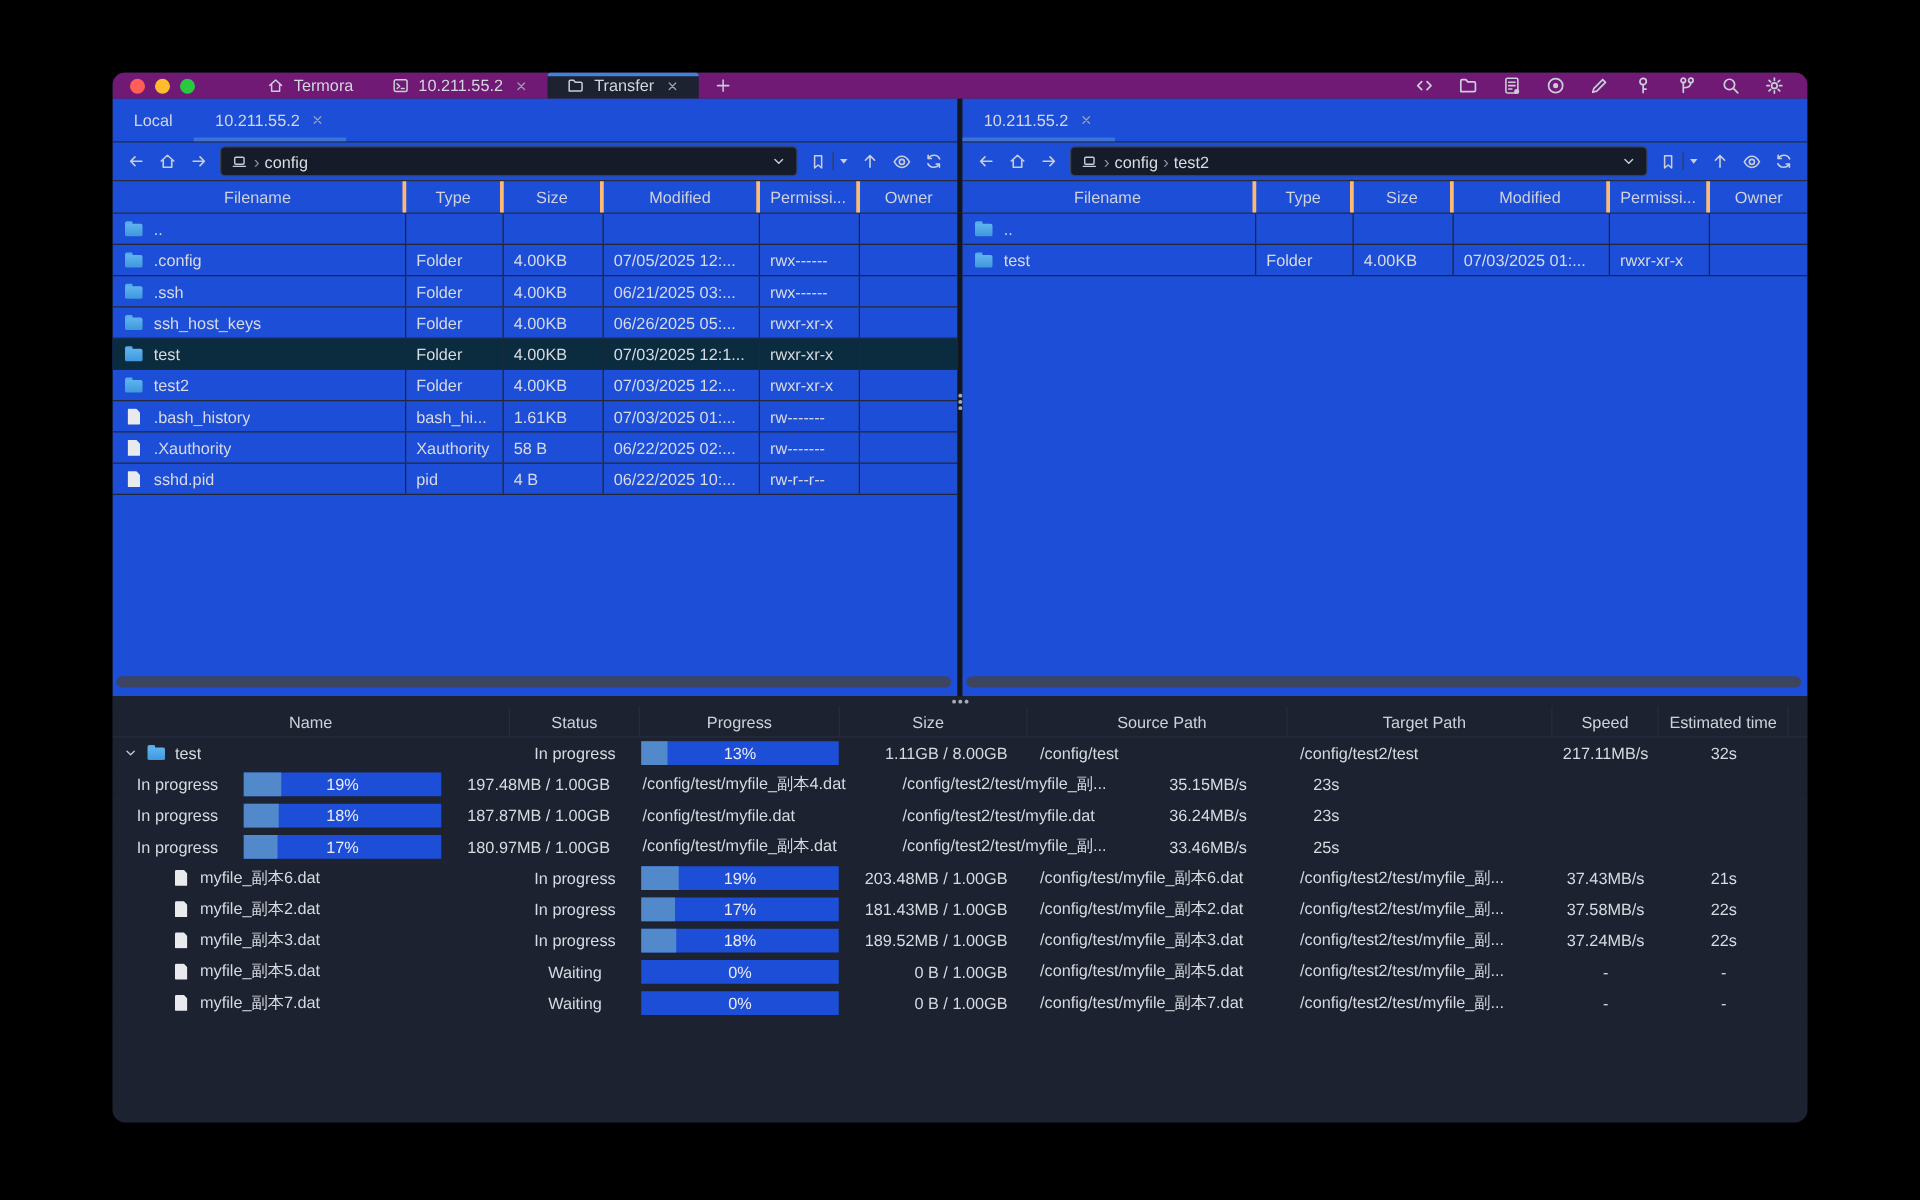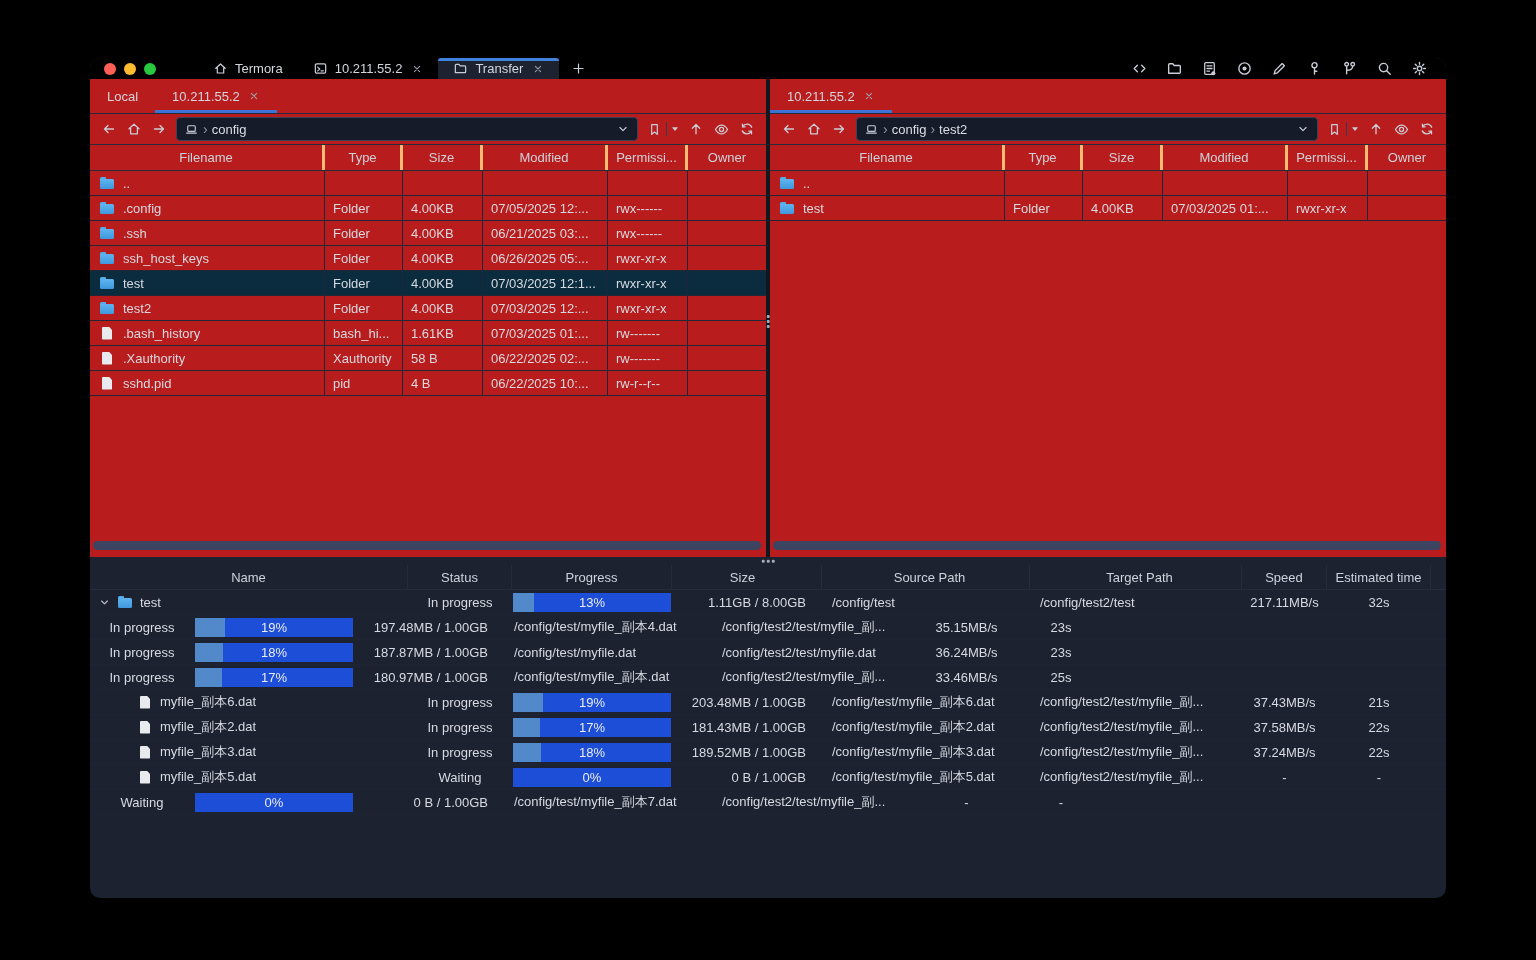--- a/index.html
+++ b/index.html
@@ -2,39 +2,39 @@
 <html><head>
 <meta charset="utf-8">
 <style>
   *{margin:0;padding:0;box-sizing:border-box}
   html,body{width:1536px;height:960px;background:#000;font-family:"Liberation Sans",sans-serif;overflow:hidden}
   .window{position:absolute;left:90px;top:58px;width:1356px;height:840px;background:#1d2231;border-radius:10px;overflow:hidden;color:#d7dae1;font-size:13px;box-shadow:0 25px 70px rgba(0,0,0,.7)}
   svg{display:block}
   .ic{color:#c9cdd7}
 
   
-  .titlebar{height:21px;background:#000000;display:flex;align-items:stretch}
+  .titlebar{height:21px;background:#701a75;display:flex;align-items:stretch}
   .traffic{display:flex;gap:8px;align-items:center;padding:0 16px 0 14px}
   .light{width:12px;height:12px;border-radius:50%}
   .tb-tabs{display:flex;align-items:stretch;margin-left:26px}
   .tb-tab{display:flex;align-items:center;gap:7px;padding:0 15px;position:relative;color:#d3d6de;cursor:default}
   .tb-tab.active{background:#1d2231;border-radius:3px 3px 0 0}
   .tb-tab.active::before{content:"";position:absolute;top:0;left:0;right:0;height:3px;background:#3f83dc;border-radius:3px 3px 0 0}
   .tb-tab .close{display:none;margin-left:2px;color:#9aa0ad}
   .tb-tab.closable .close{display:flex}
   .tabicon svg{display:none}
   .tabicon[data-icon="home"] .i-home{display:block}
   .tabicon[data-icon="terminal"] .i-terminal{display:block}
   .tabicon[data-icon="folder"] .i-folder{display:block}
   .tb-plus{display:flex;align-items:center;justify-content:center;padding:0 12px;color:#c9cdd7}
   .tb-actions{margin-left:auto;display:flex;align-items:center;gap:18px;padding-right:18px}
 
   
   .main{display:flex;height:478px}
-  .fpanel{background:#b91c1c;position:relative;display:flex;flex-direction:column}
+  .fpanel{background:#1d4ed8;position:relative;display:flex;flex-direction:column}
   .fpanel.left{width:676px}
   .fpanel.right{flex:1}
   .vsplit{width:4px;background:#12161f;position:relative}
   .vdots{position:absolute;left:50%;top:236px;transform:translateX(-50%);display:flex;flex-direction:column;gap:2.5px}
   .vdots i,.hdots i{width:2.5px;height:2.5px;border-radius:50%;background:#a7acb8;display:block}
   .hsplit{height:8px;position:relative;background:#1d2231}
   .hdots{position:absolute;top:50%;left:50%;transform:translate(-50%,-50%);display:flex;gap:2.5px}
 
   
   .ptabs{height:35px;display:flex;align-items:stretch;border-bottom:1px solid #232a3c;flex:none}
@@ -721,20 +721,25 @@
             </div>
           </div>
           <div class="tc t-size">0 B / 1.00GB</div>
           <div class="tc t-source">/config/test/myfile_副本5.dat</div>
           <div class="tc t-target">/config/test2/test/myfile_副...</div>
           <div class="tc t-speed">-</div>
           <div class="tc t-eta">-</div>
         </div>
 
         <div class="trow child">
+          <div class="tc t-name">
+
+            <span class="fsicon" data-icon="file"></span>
+            <span class="namelabel">myfile_副本7.dat</span>
+          </div>
           <div class="tc t-status">Waiting</div>
           <div class="tc t-progress">
             <div class="pbar">
               <div class="pfill" style="width: 0%;"></div>
               <div class="plabel">0%</div>
             </div>
           </div>
           <div class="tc t-size">0 B / 1.00GB</div>
           <div class="tc t-source">/config/test/myfile_副本7.dat</div>
           <div class="tc t-target">/config/test2/test/myfile_副...</div>

